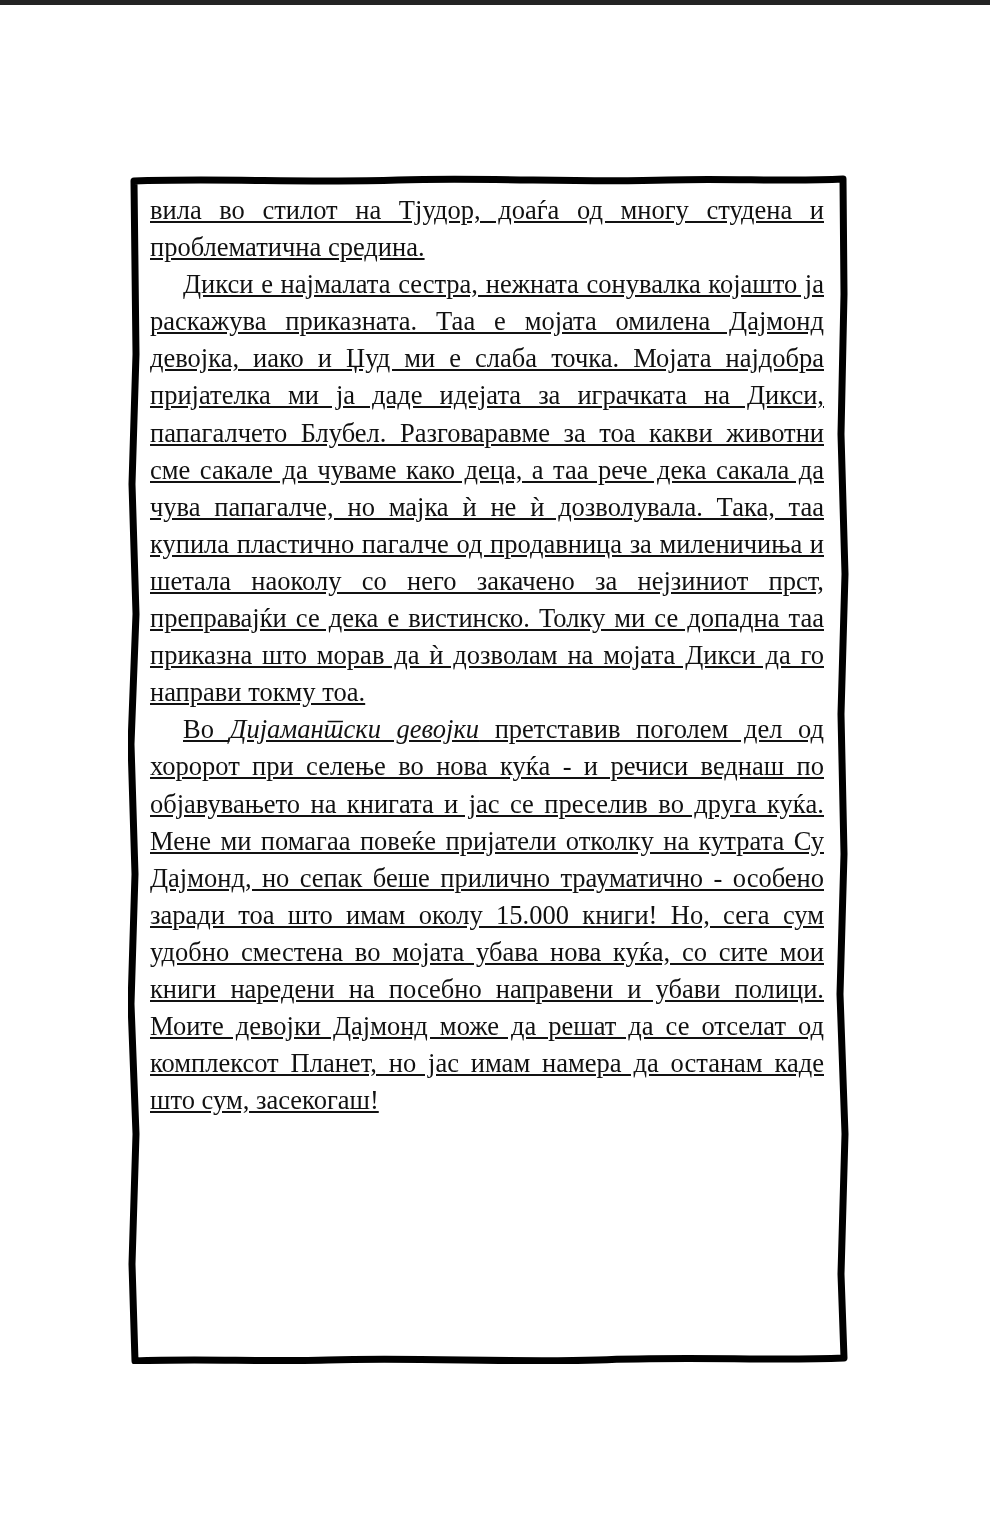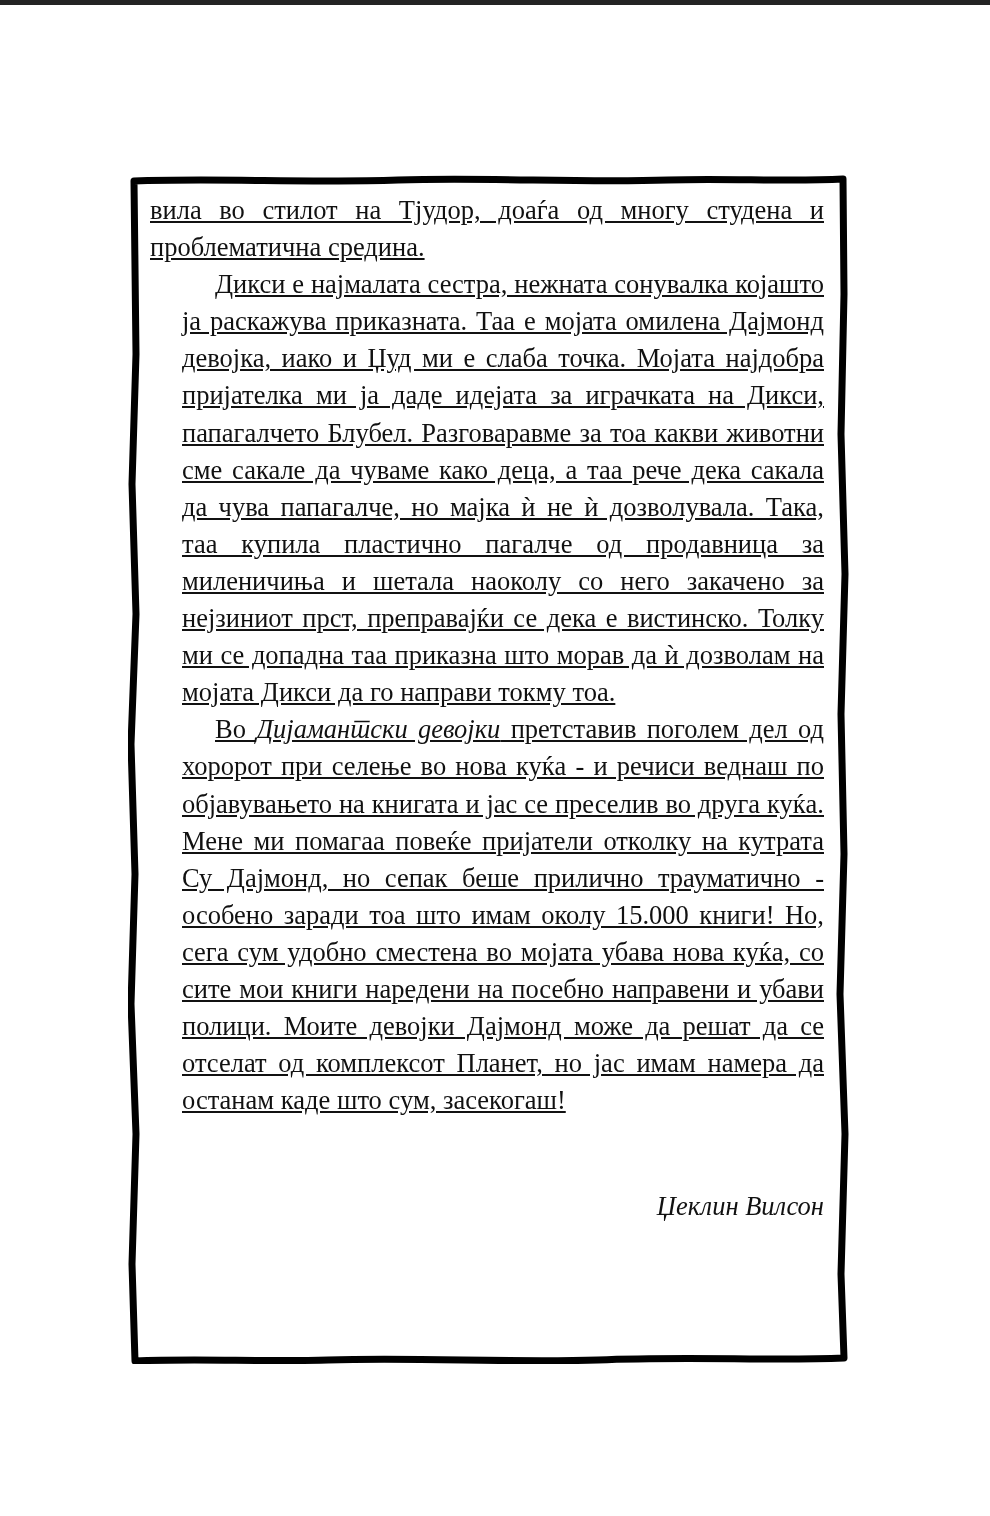--- a/index.html
+++ b/index.html
@@ -63,21 +63,20 @@
     text-decoration: underline;
     -webkit-hyphens: manual;
   }
 
   .para + .para {
     margin-top: 0;
   }
 
   .para.indent {
     text-indent: 33px;
-    margin-left: 32px;
   }
 
   .book-title {
     font-style: italic;
   }
 
   .signature {
     position: absolute;
     left: 150px;
     top: 1188px;
@@ -112,15 +111,14 @@
                L 3,570 L 8,440 L 4,310 L 8,180 L 6,7 Z" fill="none" stroke="#000000" stroke-width="7" stroke-linejoin="round" stroke-linecap="round"></path>
     </svg>
   </div>
 
   <div class="text-block">
     <p class="para">вила во стилот на Тјудор, доаѓа од многу студена и проблематична средина.</p>
     <p class="para indent">Дикси е најмалата сестра, нежната сонувалка којашто ја раскажува приказната. Таа е мојата омилена Дајмонд девојка, иако и Џуд ми е слаба точка. Мојата најдобра пријателка ми ја даде идејата за играчката на Дикси, папагалчето Блубел. Разговаравме за тоа какви животни сме сакале да чуваме како деца, а таа рече дека сакала да чува папагалче, но мајка ѝ не ѝ дозволувала. Така, таа купила пластично пагалче од продавница за миленичиња и шетала наоколу со него закачено за нејзиниот прст, преправајќи се дека е вистинско. Толку ми се допадна таа приказна што морав да ѝ дозволам на мојата Дикси да го направи токму тоа.</p>
     <p class="para indent">Во <em class="book-title">Дијамантски девојки</em> претставив поголем дел од хоророт при селење во нова куќа - и речиси веднаш по објавувањето на книгата и јас се преселив во друга куќа. Мене ми помагаа повеќе пријатели отколку на кутрата Су Дајмонд, но сепак беше прилично трауматично - особено заради тоа што имам околу 15.000 книги! Но, сега сум удобно сместена во мојата убава нова куќа, со сите мои книги наредени на посебно направени и убави полици. Моите девојки Дајмонд може да решат да се отселат од комплексот Планет, но јас имам намера да останам каде што сум, засекогаш!</p>
   </div>
 
-  <p class="signature">Џеклин Вилсон</p>
 
 </div>
 
 </body></html>

